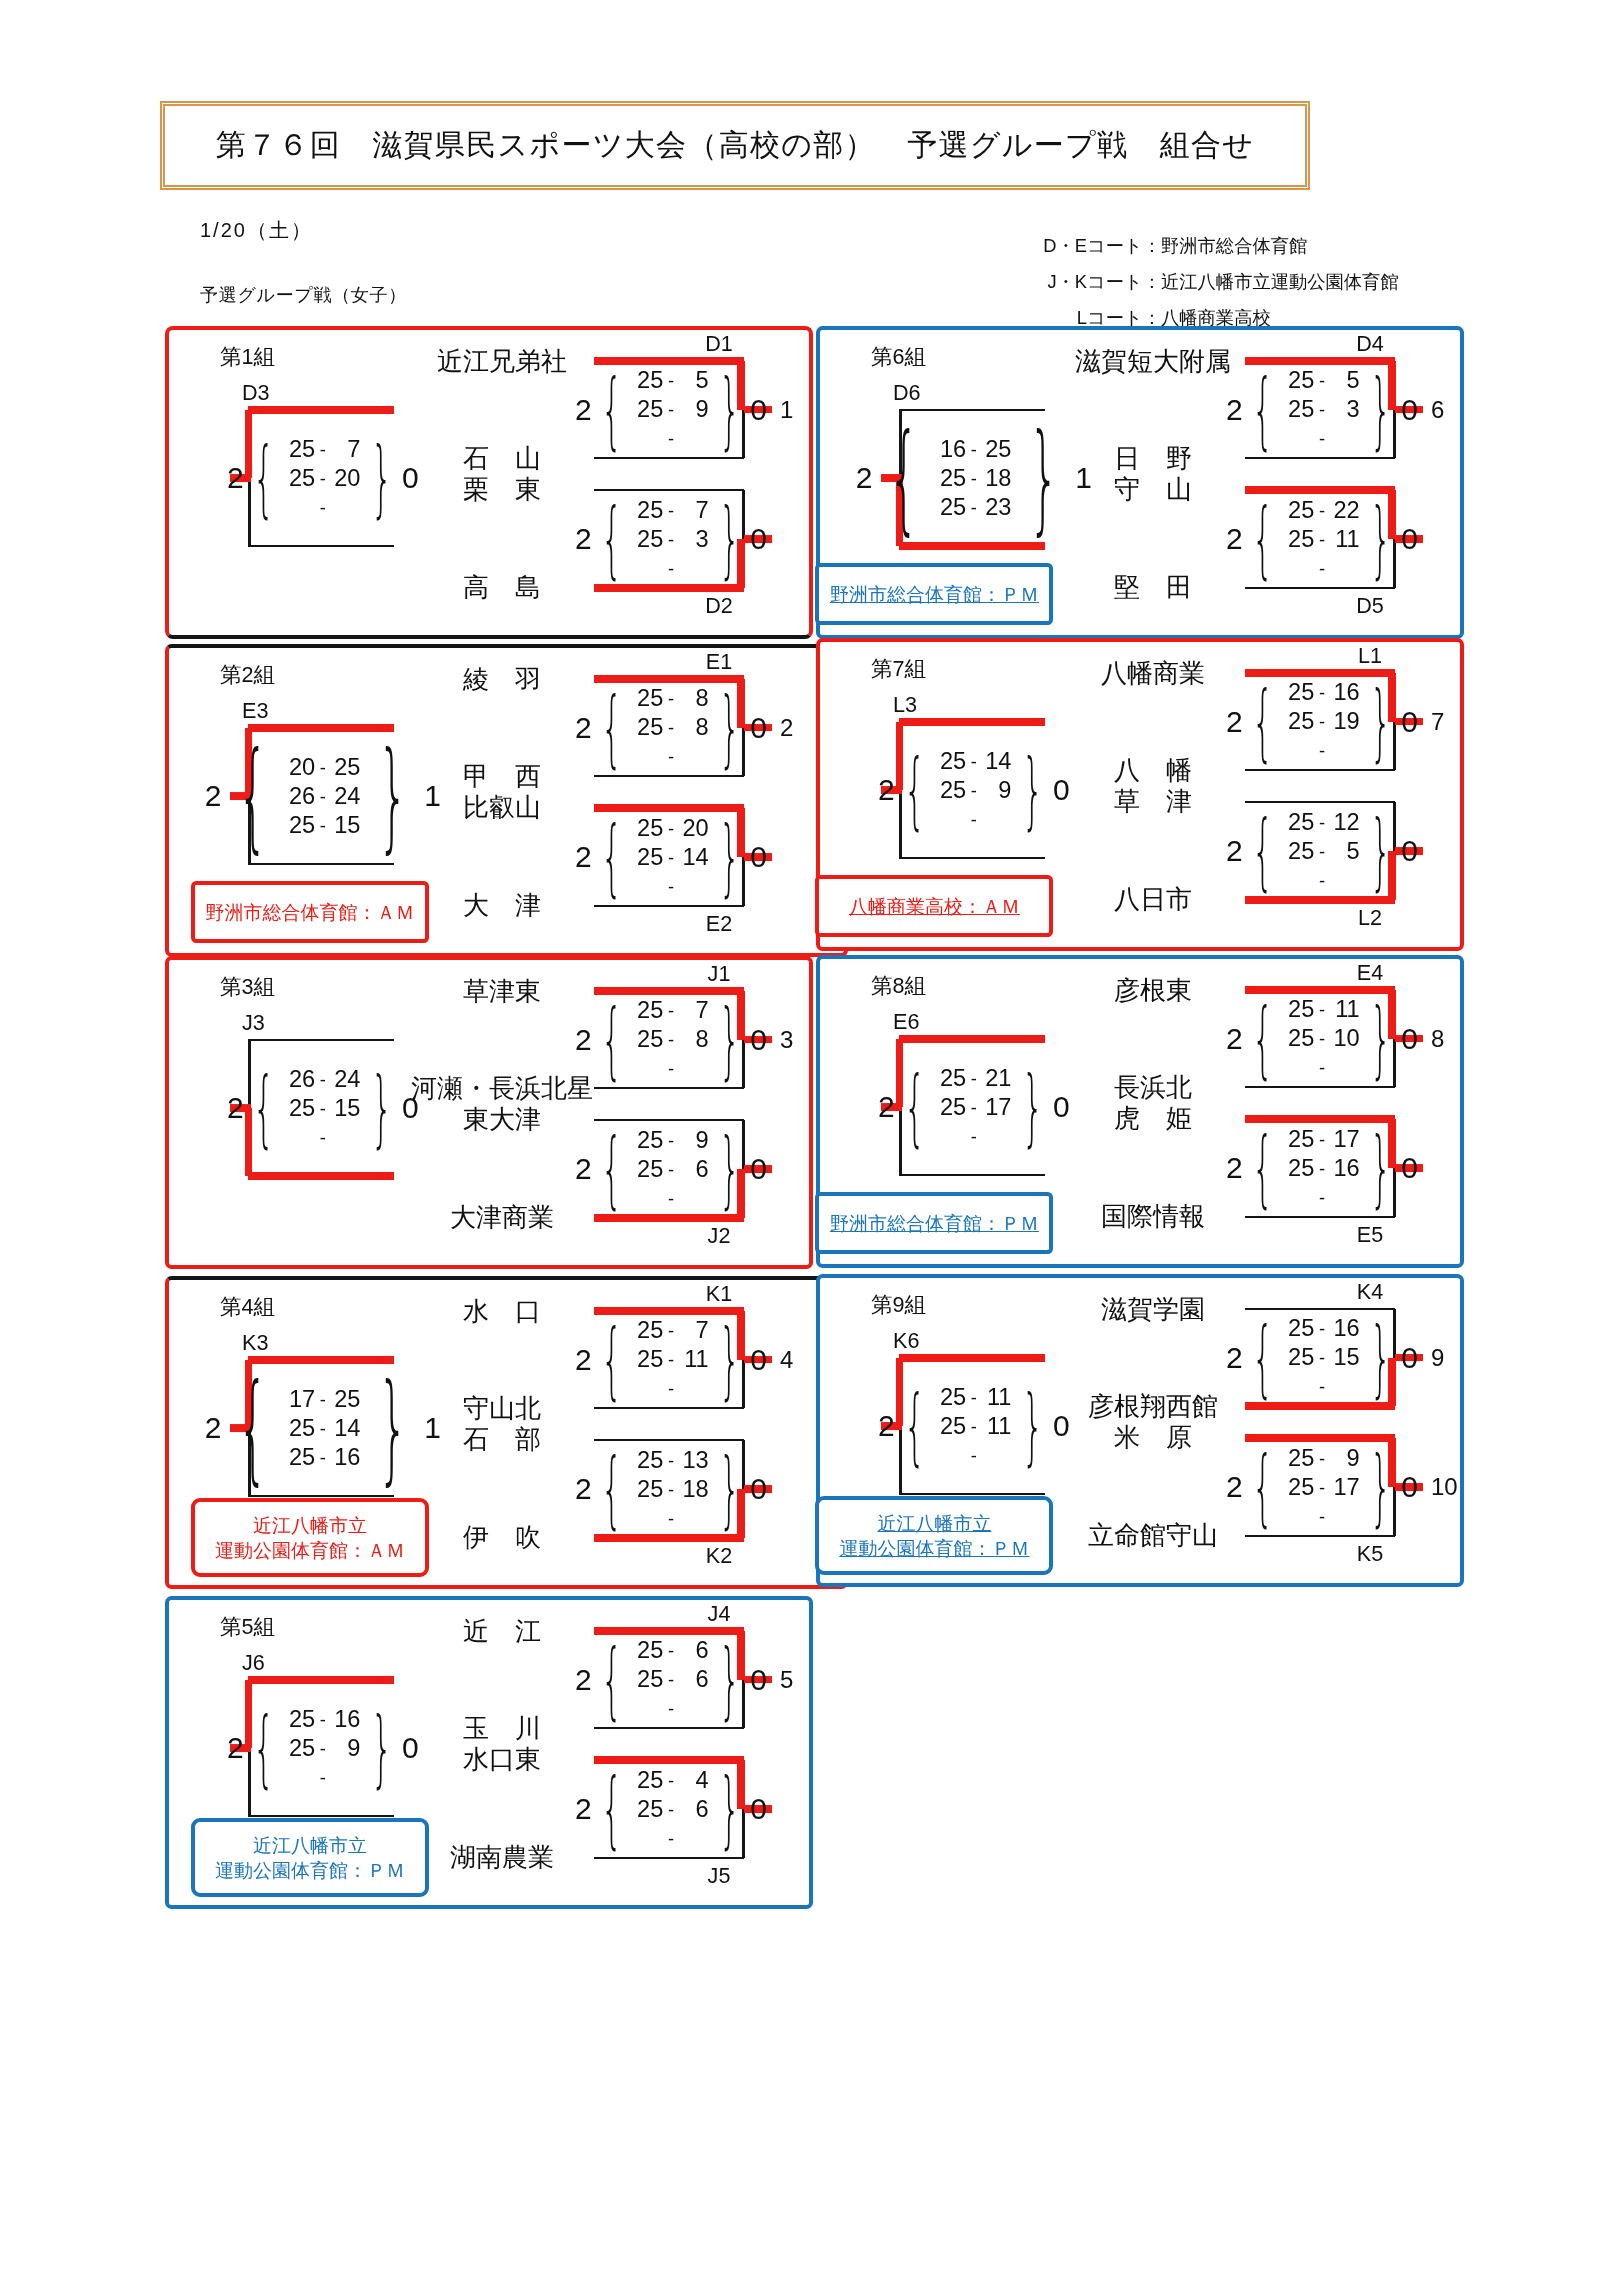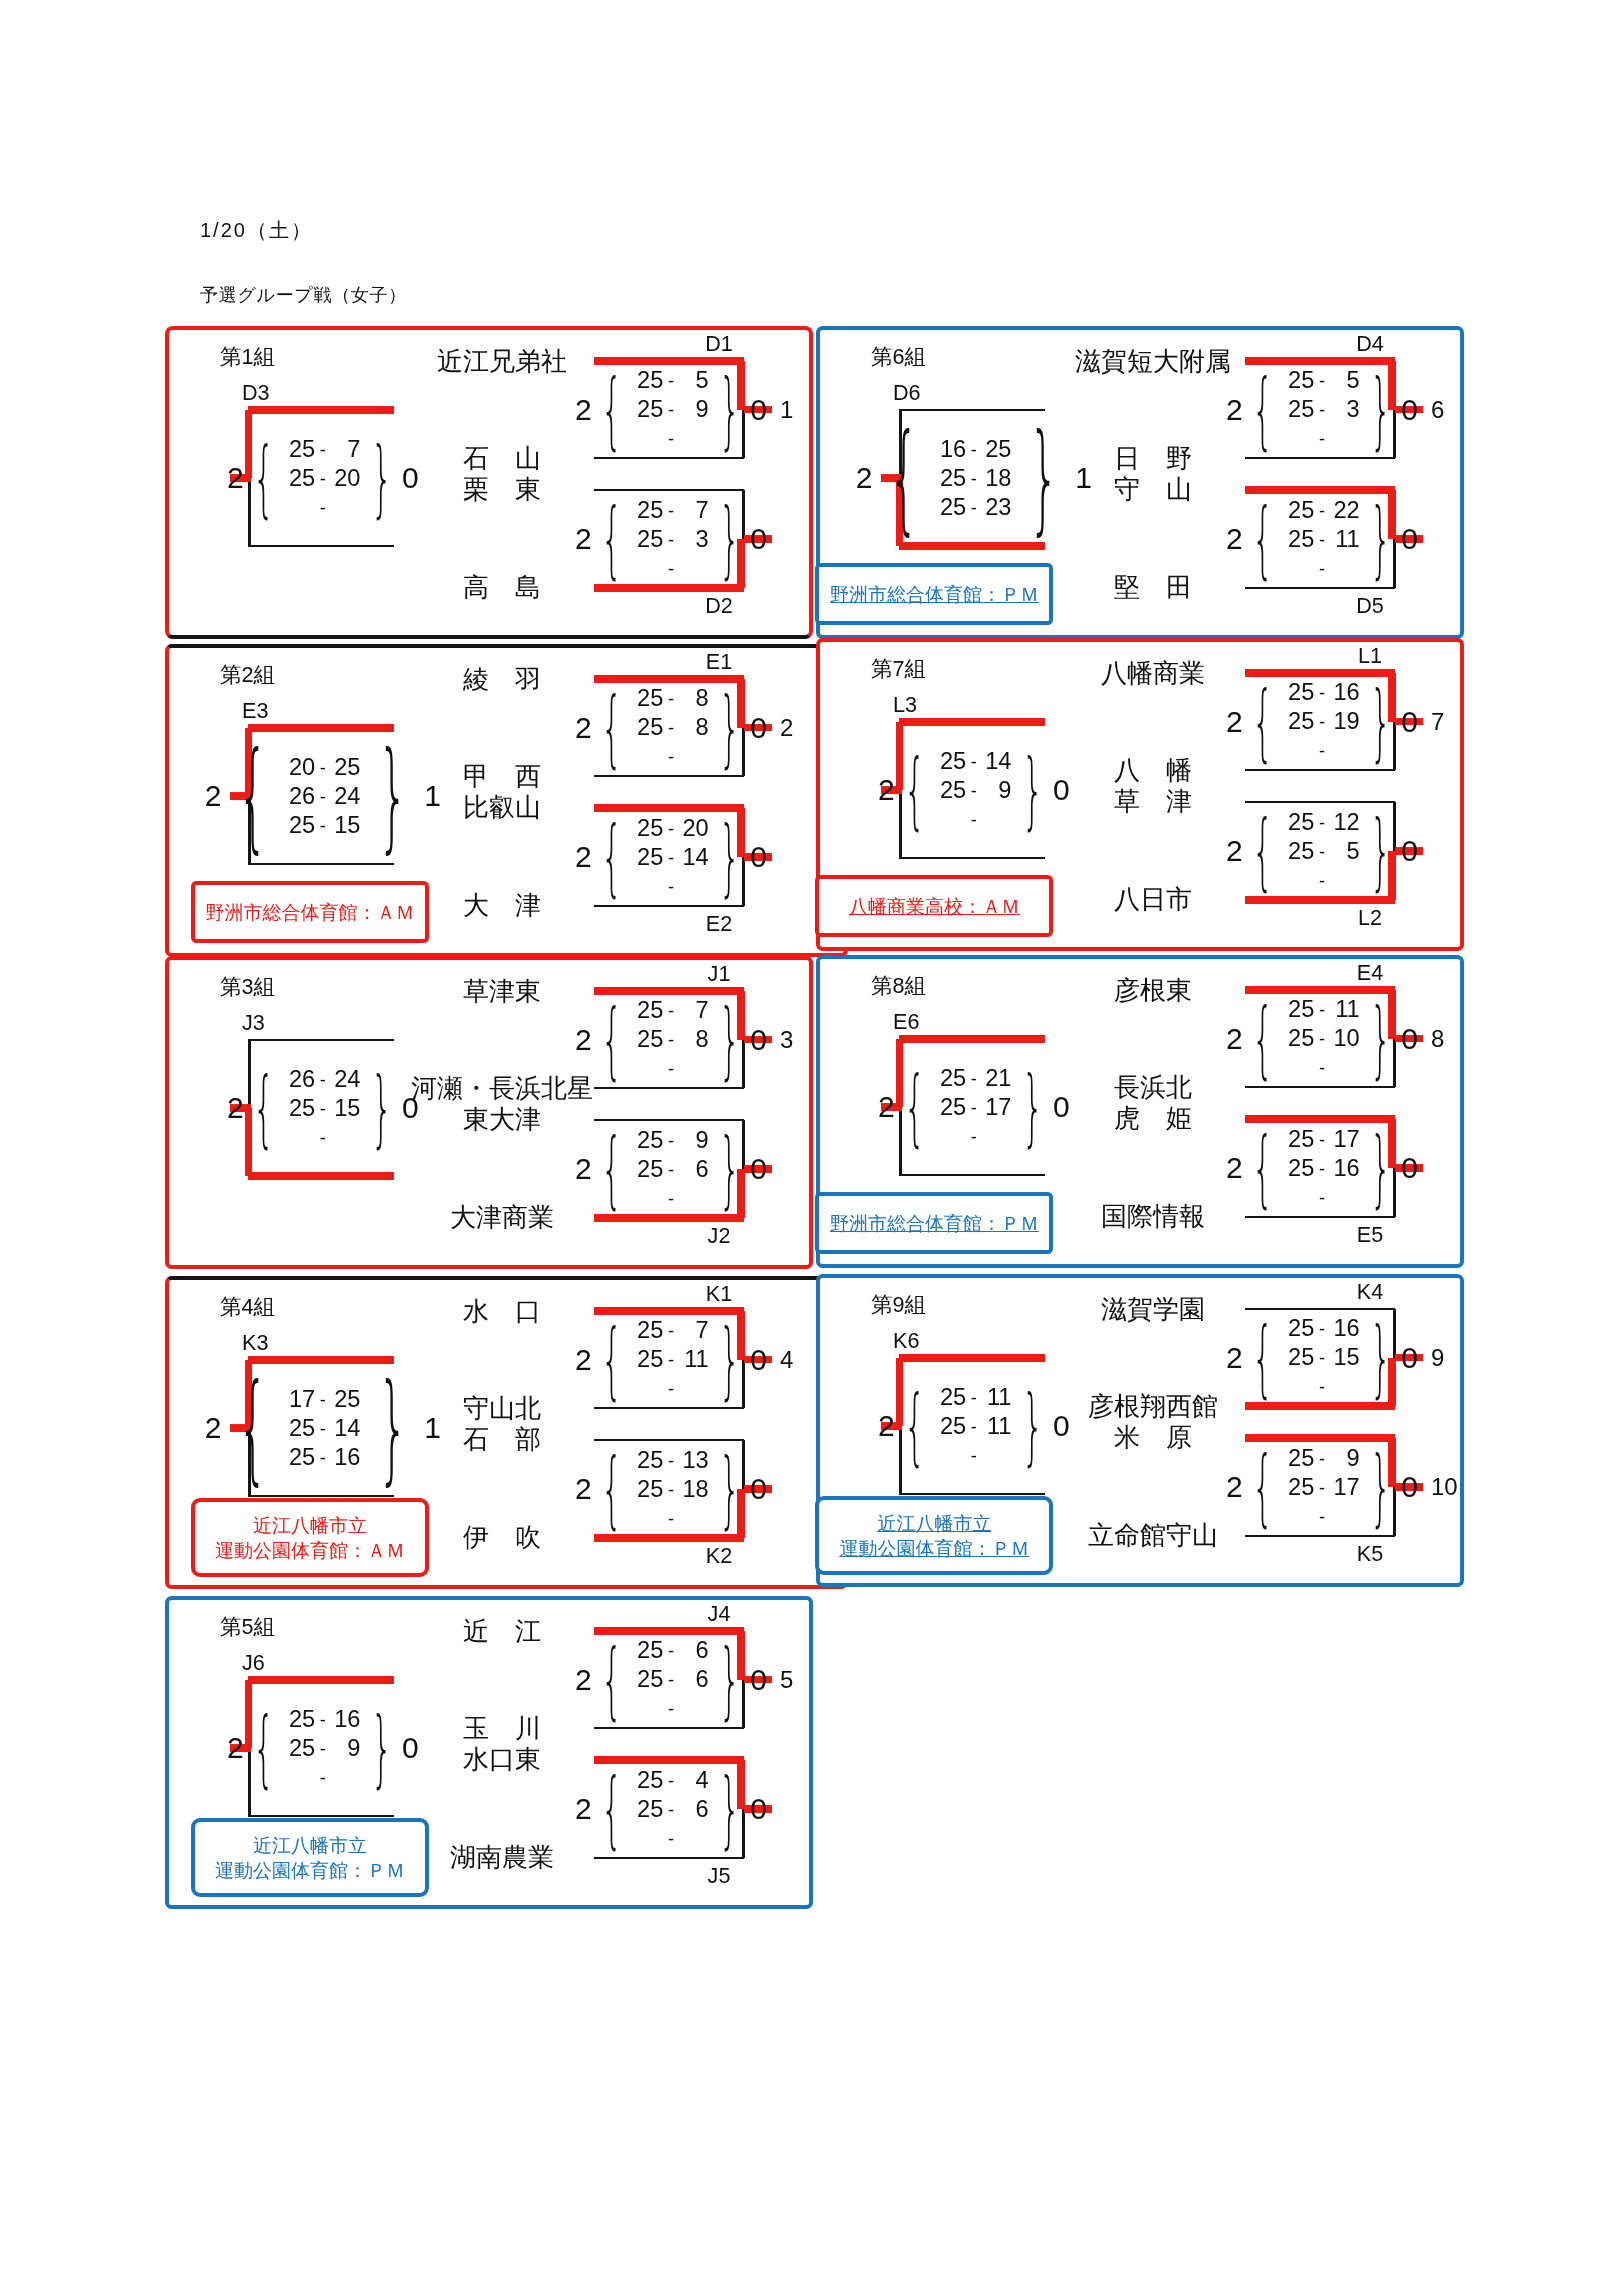--- a/index.html
+++ b/index.html
@@ -81,24 +81,41 @@
   .venue.two{top:218px;height:71px;border-radius:9px;}
   .venue.flush{left:-4.6px;text-decoration:underline;}
   .venue.v-red{border-color:var(--red);color:var(--red);}
   .venue.v-blue{border-color:var(--blue);color:var(--blue);}
 </style>
 </head>
 <body>
 
 <div class="page">
 
+  <div class="title-box">
+    <div class="title">第７６回　滋賀県民スポーツ大会（高校の部）　予選グループ戦　組合せ</div>
+  </div>
 
   <div class="date">1/20（土）</div>
   <div class="subtitle">予選グループ戦（女子）</div>
 
+  <div class="courts">
+    <div class="court-row">
+      <span class="lbl">D・Eコート：</span>
+      <span class="val">野洲市総合体育館</span>
+    </div>
+    <div class="court-row">
+      <span class="lbl">J・Kコート：</span>
+      <span class="val">近江八幡市立運動公園体育館</span>
+    </div>
+    <div class="court-row">
+      <span class="lbl">Lコート：</span>
+      <span class="val">八幡商業高校</span>
+    </div>
+  </div>
 
   <div id="groups-root">
       <div class="group c-red bb-black" style="left: 165px; top: 326px;">
     <div class="g-name">第1組</div>
 
     <div class="court c-top">D1</div>
     <div class="court c-bot">D2</div>
     <div class="court c-fin">D3</div>
 
     <div class="team t-top">近江兄弟社</div>

